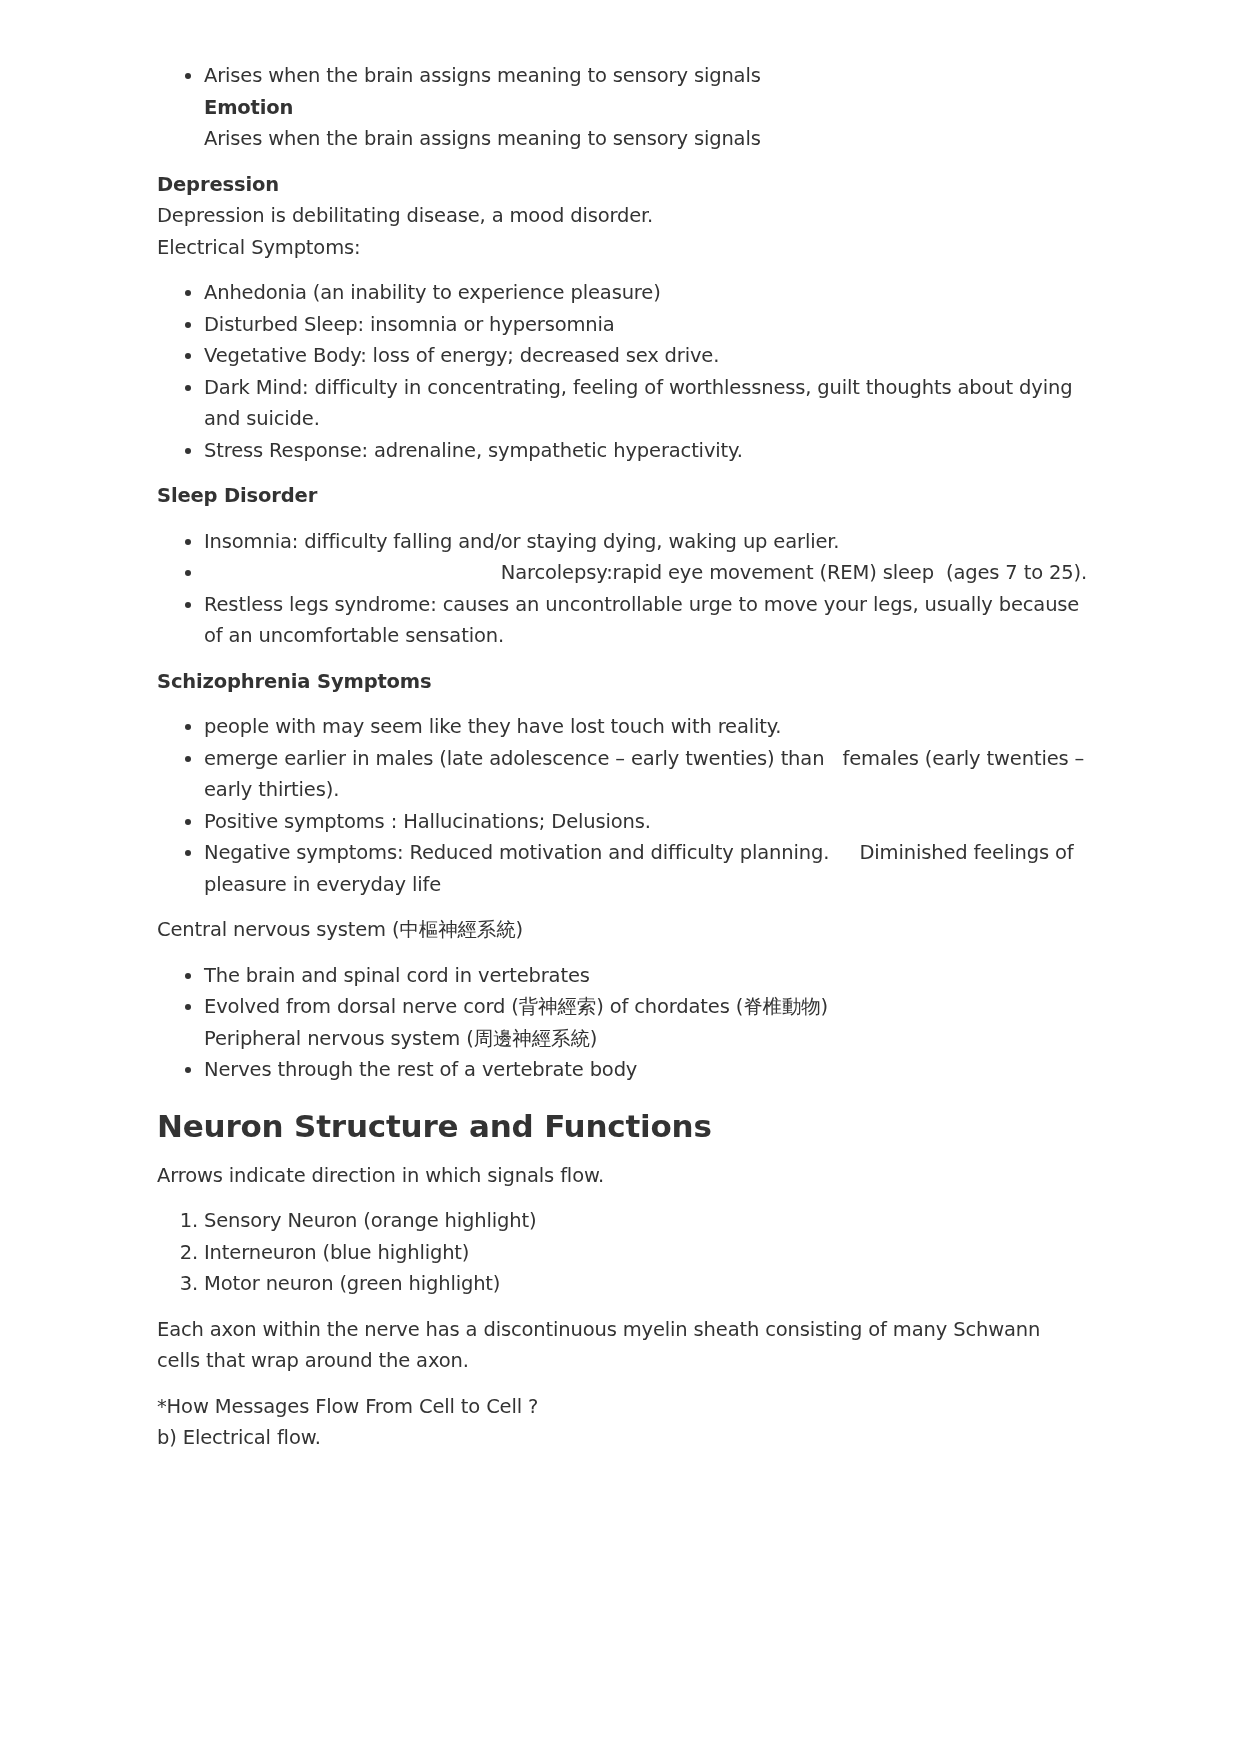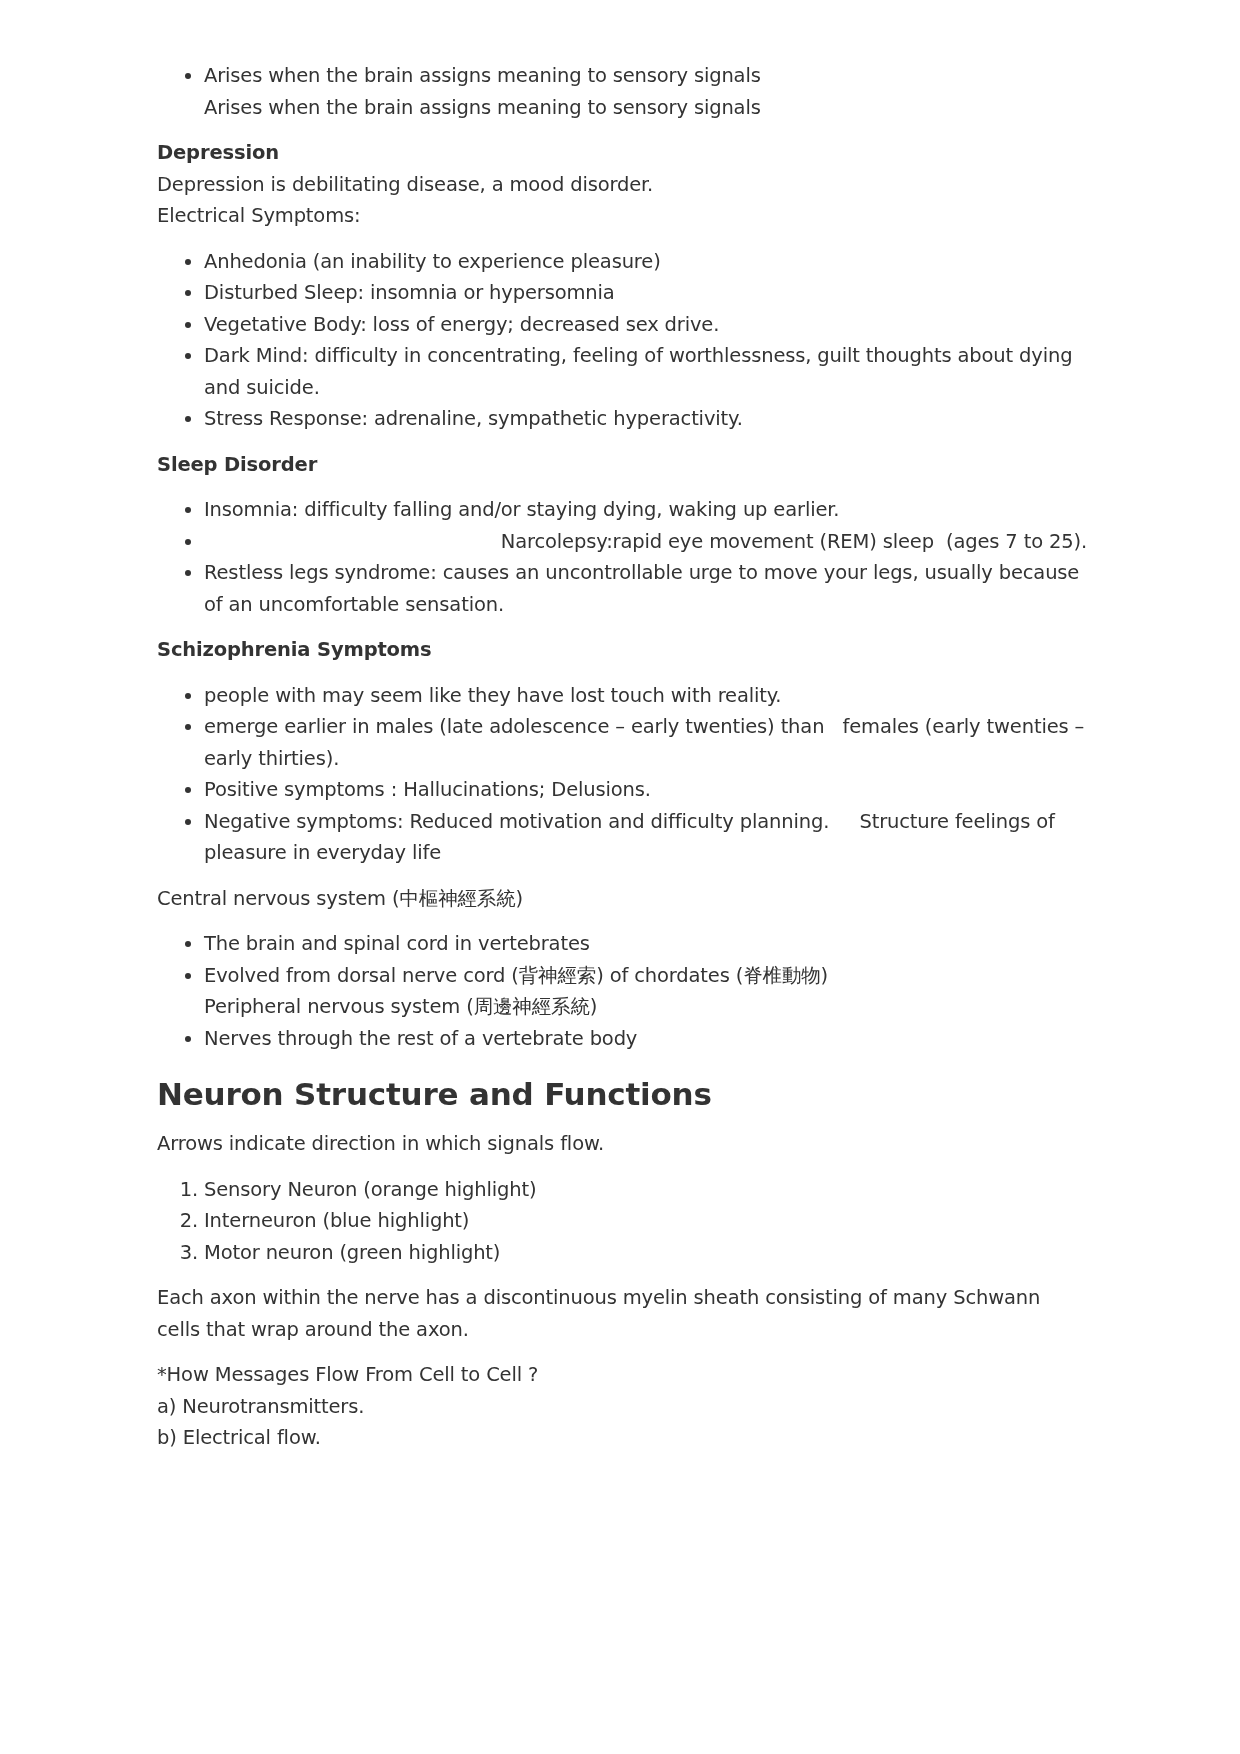--- a/index.html
+++ b/index.html
@@ -45,20 +45,21 @@
   }
 </style>
 </head>
 <body>
 
 <div class="page">
 
   <ul>
     <li>
       <span>Arises when the brain assigns meaning to sensory signals</span>
+      <span class="li-extra bold">Emotion</span>
       <span class="li-extra">Arises when the brain assigns meaning to sensory signals</span>
     </li>
   </ul>
 
   <p class="bold">Depression</p>
   <p>Depression is debilitating disease, a mood disorder.</p>
   <p class="mb">Electrical Symptoms:</p>
 
   <ul>
     <li>Anhedonia (an inability to experience pleasure)</li>
@@ -75,21 +76,21 @@
     <li style="white-space: pre-wrap; text-align: right;">Narcolepsy:rapid eye movement (REM) sleep  (ages 7 to 25).</li>
     <li>Restless legs syndrome: causes an uncontrollable urge to move your legs, usually because of an uncomfortable sensation.</li>
   </ul>
 
   <p class="bold mb">Schizophrenia Symptoms</p>
 
   <ul>
     <li>people with may seem like they have lost touch with reality.</li>
     <li style="white-space: pre-wrap;">emerge earlier in males (late adolescence – early twenties) than   females (early twenties – early thirties).</li>
     <li>Positive symptoms : Hallucinations; Delusions.</li>
-    <li style="white-space: pre-wrap;">Negative symptoms: Reduced motivation and difficulty planning.     Structure feelings of pleasure in everyday life</li>
+    <li style="white-space: pre-wrap;">Negative symptoms: Reduced motivation and difficulty planning.     Diminished feelings of pleasure in everyday life</li>
   </ul>
 
   <p class="mb">Central nervous system (中樞神經系統)</p>
 
   <ul>
     <li>
       <span>The brain and spinal cord in vertebrates</span>
     </li>
     <li>
       <span>Evolved from dorsal nerve cord (背神經索) of chordates (脊椎動物)</span>
@@ -106,16 +107,15 @@
 
   <ol>
     <li>Sensory Neuron (orange highlight)</li>
     <li>Interneuron (blue highlight)</li>
     <li>Motor neuron (green highlight)</li>
   </ol>
 
   <p class="mb">Each axon within the nerve has a discontinuous myelin sheath consisting of many Schwann cells that wrap around the axon.</p>
 
   <p>*How Messages Flow From Cell to Cell ?</p>
-  <p>a) Neurotransmitters.</p>
   <p>b) Electrical flow.</p>
 
 </div>
 
 </body></html>

